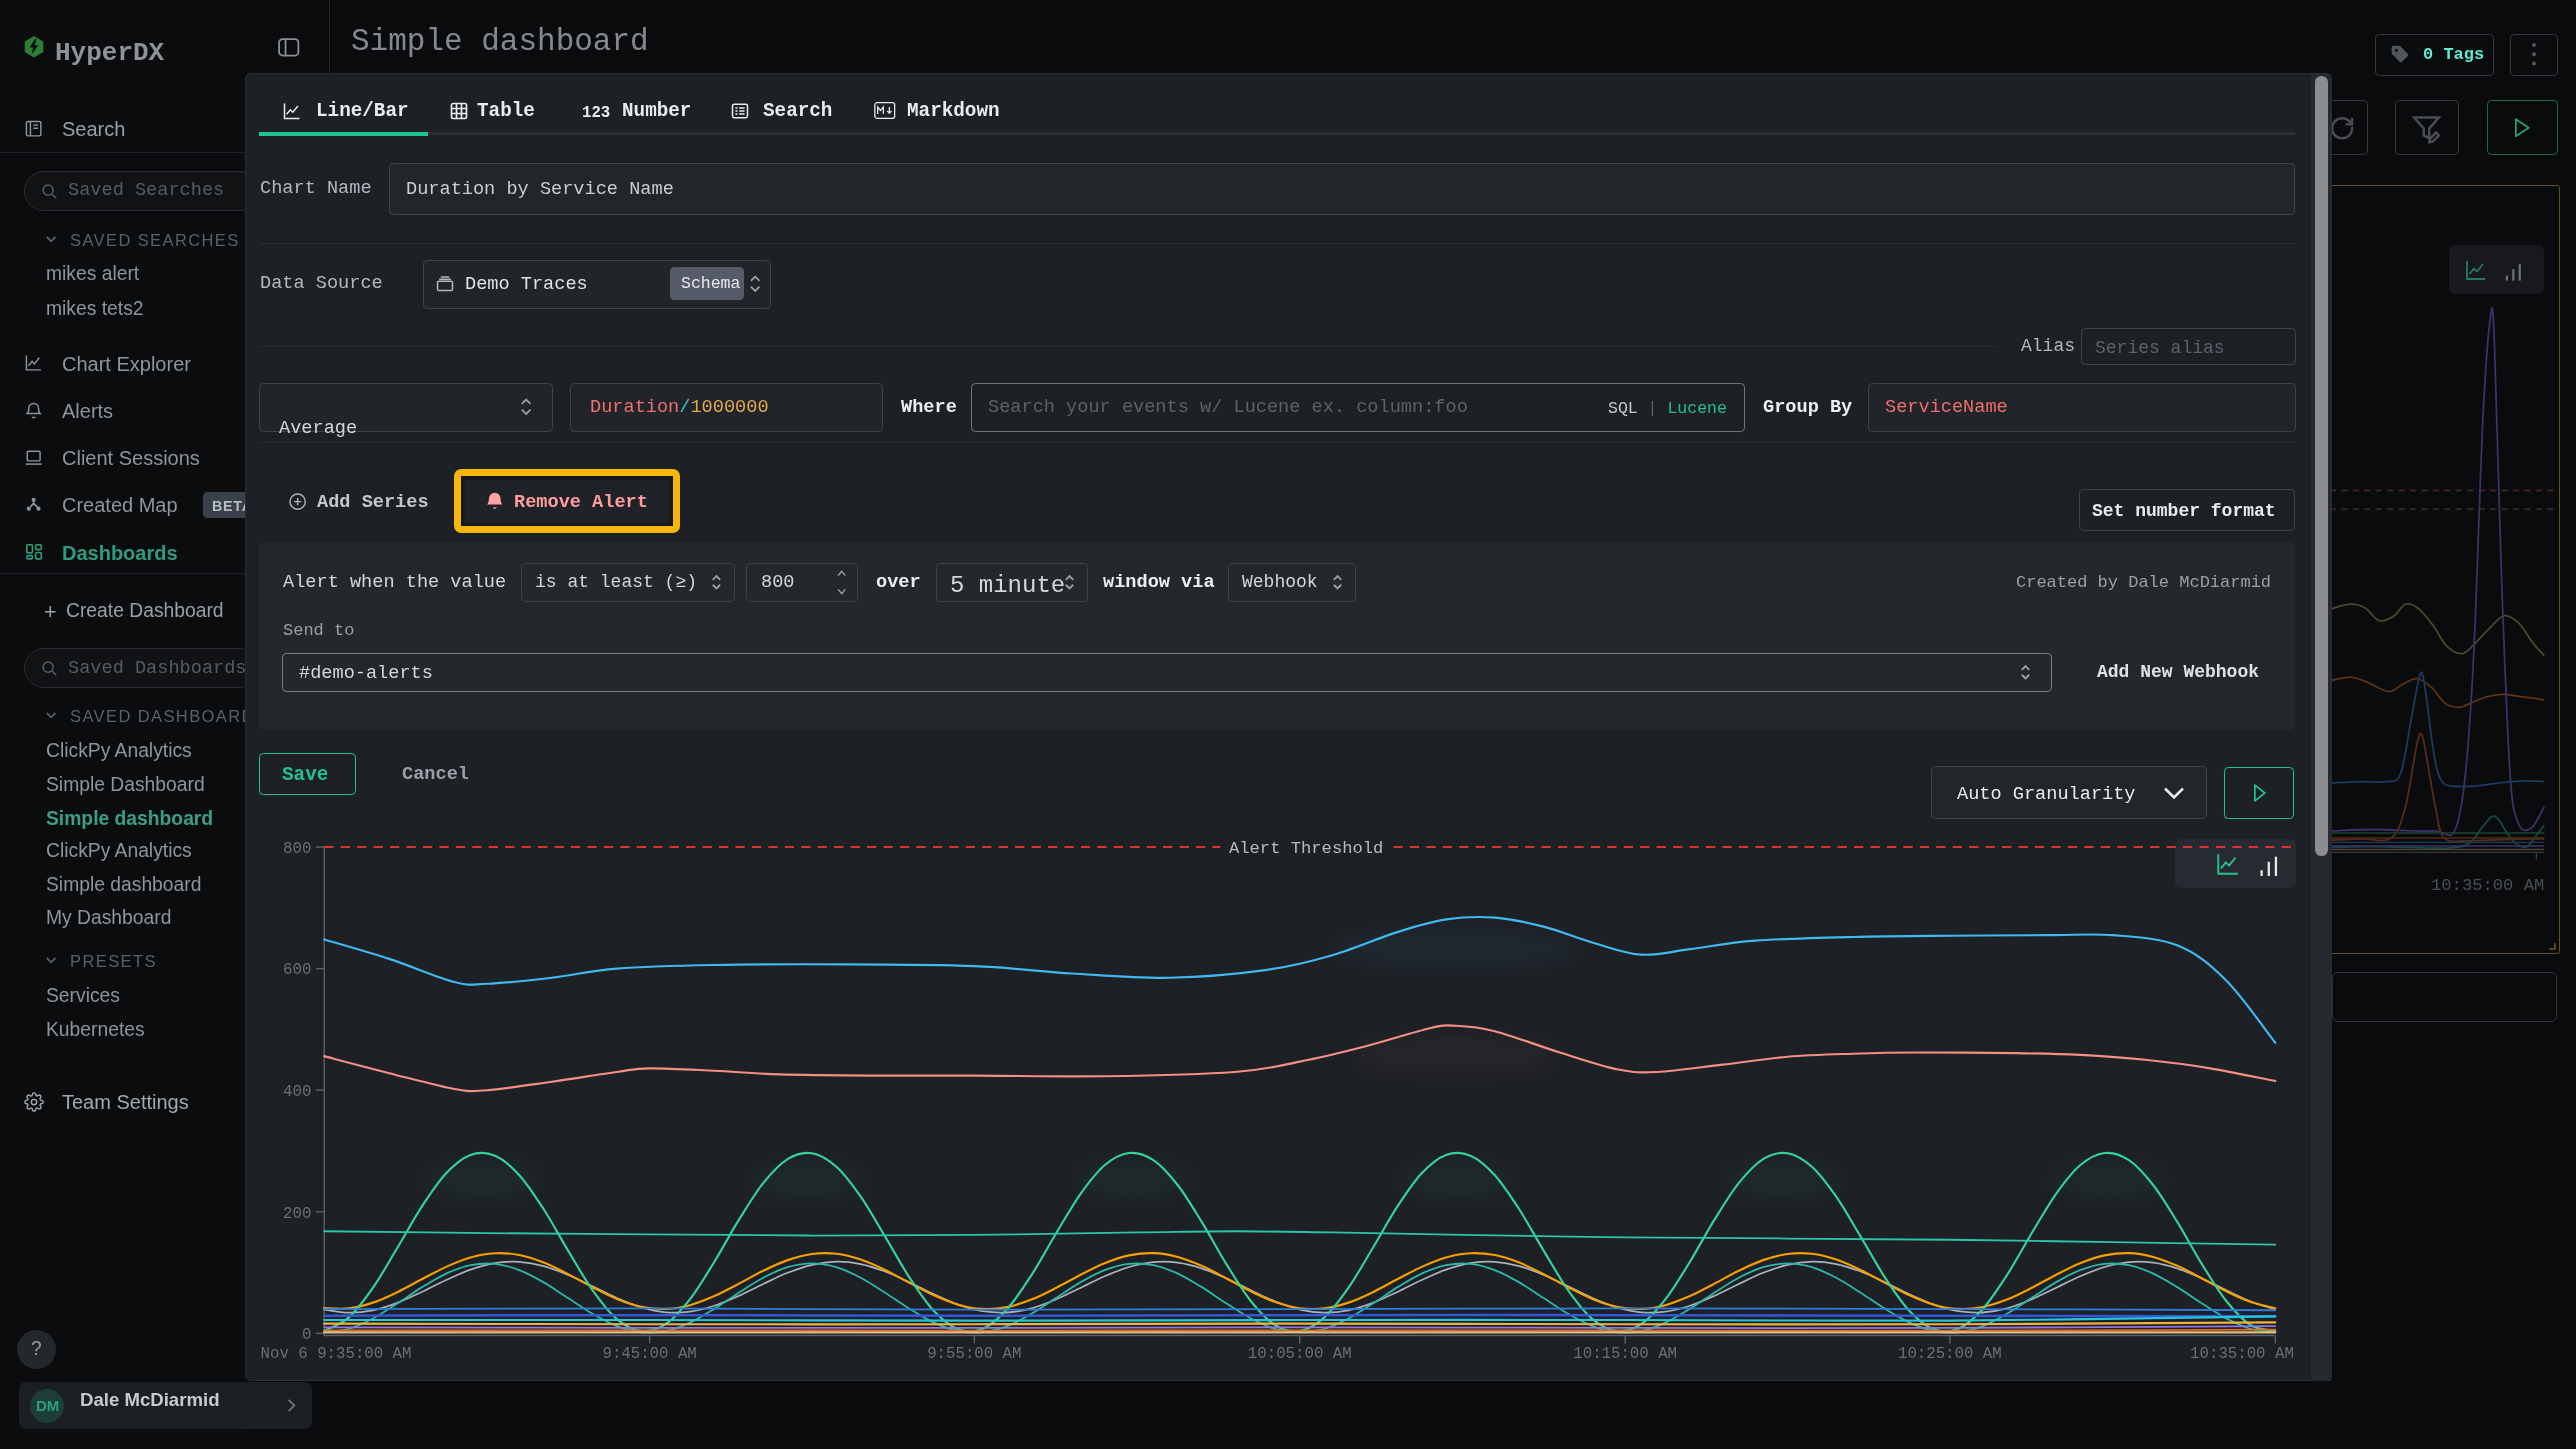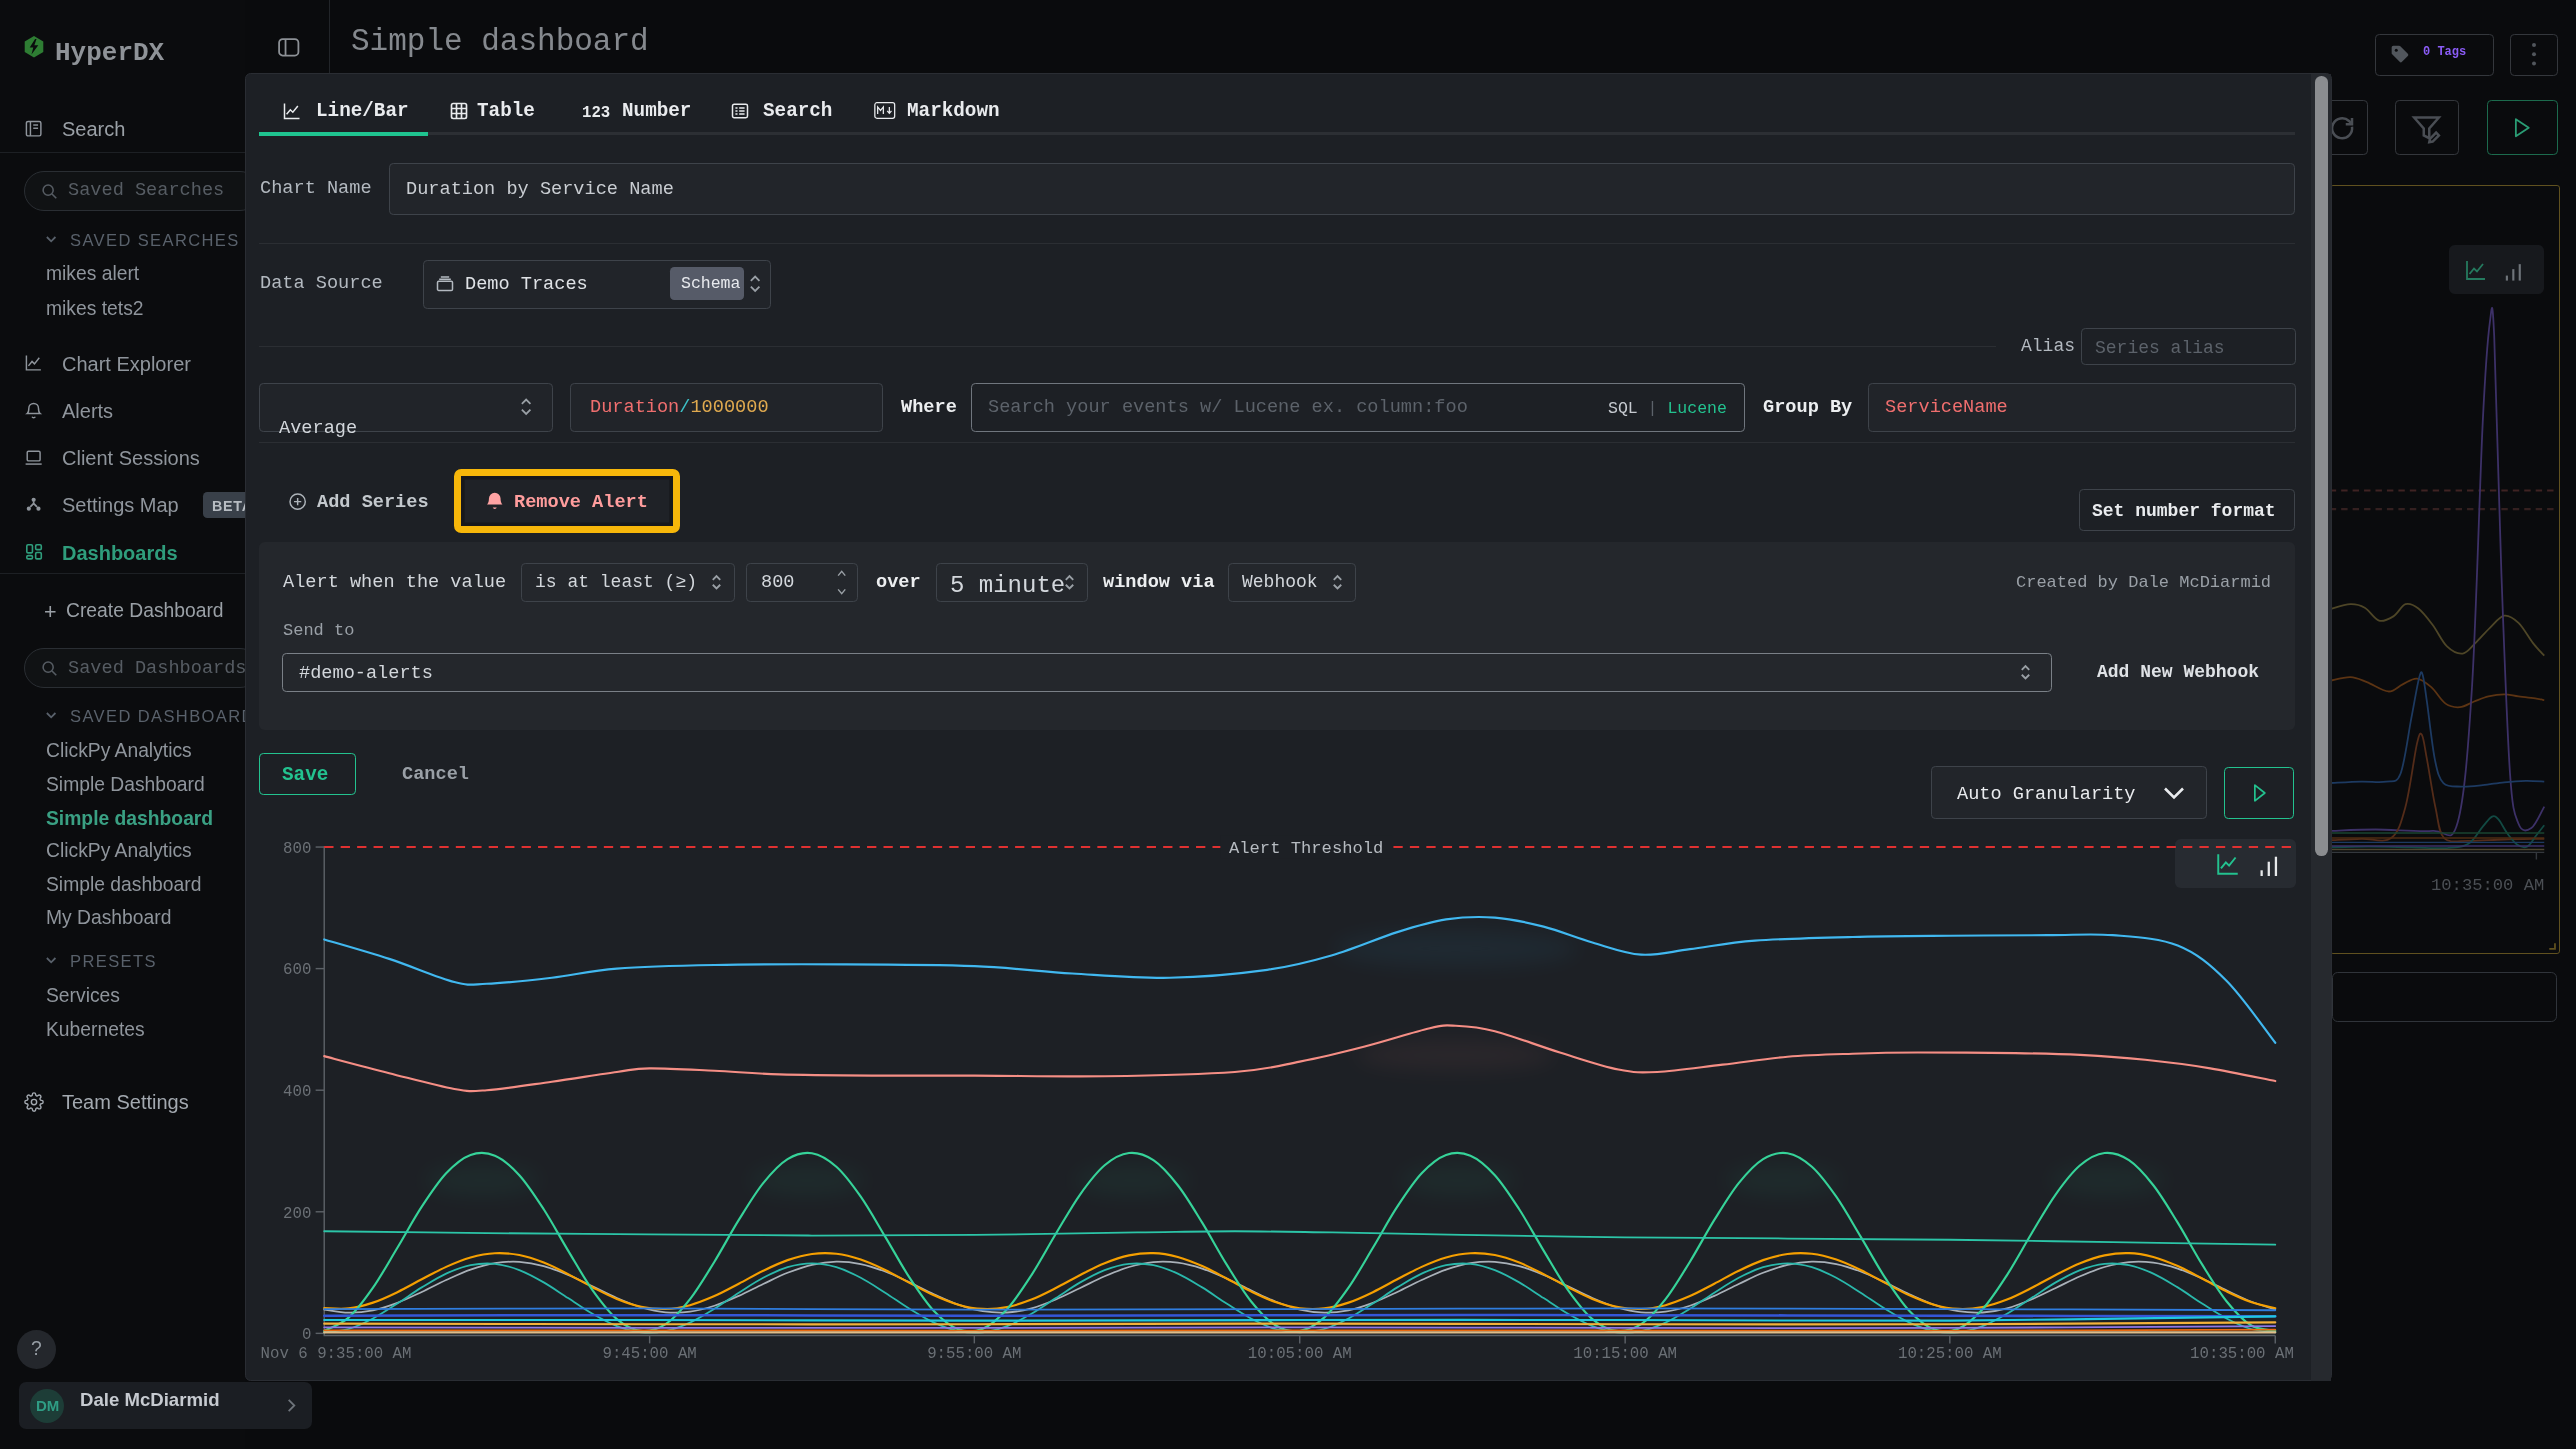--- a/index.html
+++ b/index.html
@@ -75,21 +75,21 @@
   <div class="abs sideitem" style="left:62px;top:447px;">Client Sessions</div>
 
   <svg class="abs" style="left:23.6px;top:495px" width="19.3" height="19.3" viewBox="0 0 24 24" fill="#8f959c">
     <circle cx="12" cy="6" r="2.6"></circle>
       <circle cx="6" cy="17" r="2.6"></circle>
       <circle cx="18" cy="17" r="2.6"></circle>
     <path d="M11 8h2v4h-2z"></path>
       <path d="M7 14 l4-4 1.6 1.6-4 4z"></path>
       <path d="M17 14 l-4-4-1.6 1.6 4 4z"></path>
   </svg>
-  <div class="abs sideitem" style="left:62px;top:494px;">Settings Map</div>
+  <div class="abs sideitem" style="left:62px;top:494px;">Created Map</div>
   <div class="abs" style="left:203px;top:492px;width:57px;height:26px;background:#394049;border-radius:4.3px;"></div>
   <div class="abs sans" style="left:212px;top:498px;font-size:14.3px;font-weight:bold;color:#b7bcc2;letter-spacing:0.7px;">BETA</div>
 
   <svg class="abs" style="left:23.6px;top:542px" width="19.3" height="19.3" viewBox="0 0 24 24" stroke="#2f9d7c" stroke-width="2" fill="none">
     <rect x="3.5" y="3.5" width="7" height="10" rx="1.5"></rect>
       <rect x="14.5" y="3.5" width="7" height="6" rx="1.5"></rect>
     <rect x="3.5" y="17" width="7" height="4" rx="1.5"></rect>
       <rect x="14.5" y="13" width="7" height="8" rx="1.5"></rect>
   </svg>
   <div class="abs sideitem" style="left:62px;top:542px;color:#2f9d7c;font-weight:bold;">Dashboards</div>
@@ -145,21 +145,21 @@
       <path d="M5 4 l8 8 -8 8"></path>
     </svg>
 
   <div class="abs mono" style="left:351px;top:24px;font-size:31px;color:#85898e;">Simple dashboard</div>
 
   <div class="abs" style="left:2375px;top:34px;width:119px;height:42px;border:1.4px solid #34373c;border-radius:4.3px;box-sizing:border-box;"></div>
   <svg class="abs" style="left:2390px;top:44px" width="20" height="20" viewBox="0 0 24 24" fill="#51565c">
     <path d="M21.4 11.6 l-9-9 A2 2 0 0 0 11 2 H4 a2 2 0 0 0-2 2 v7 a2 2 0 0 0 .6 1.4 l9 9 a2 2 0 0 0 2.8 0 l7-7 a2 2 0 0 0 0-2.8z"></path>
     <circle cx="7.5" cy="7.5" r="1.8" fill="#0a0b0d"></circle>
   </svg>
-  <div class="abs mono" style="left:2423px;top:45px;font-size:12px;font-weight:bold;color:#8b5cf6;font-family:Liberation Mono, monospace;">0 Tags</div>
+  <div class="abs mono" style="left:2423px;top:45px;font-size:17px;font-weight:bold;color:#5eead4;font-family:Liberation Mono, monospace;">0 Tags</div>
   <div class="abs" style="left:2510px;top:34px;width:48px;height:42px;border:1.4px solid #34373c;border-radius:4.3px;box-sizing:border-box;"></div>
   <div class="abs" style="left:2532px;top:43px;width:4.3px;height:4.3px;border-radius:50%;background:#51565c;box-shadow:0 9.3px 0 #51565c,0 18.6px 0 #51565c;"></div>
 
   <div class="abs" style="left:2318px;top:100px;width:50px;height:55px;border:1.4px solid #34373c;border-radius:4.3px;box-sizing:border-box;"></div>
   <svg class="abs" style="left:2327px;top:113px" width="30" height="30" viewBox="0 0 24 24" stroke="#4a4e54" stroke-width="2" fill="none">
     <path d="M20 11 A8 8 0 1 1 17.6 6.4 L20 9"></path>
       <path d="M20 4 v5 h-5"></path>
   </svg>
   <div class="abs" style="left:2395px;top:100px;width:64px;height:55px;border:1.4px solid #34373c;border-radius:4.3px;box-sizing:border-box;"></div>
   <svg class="abs" style="left:2410px;top:112px" width="33" height="33" viewBox="0 0 24 24" stroke="#4a4e54" stroke-width="1.8" fill="none">

